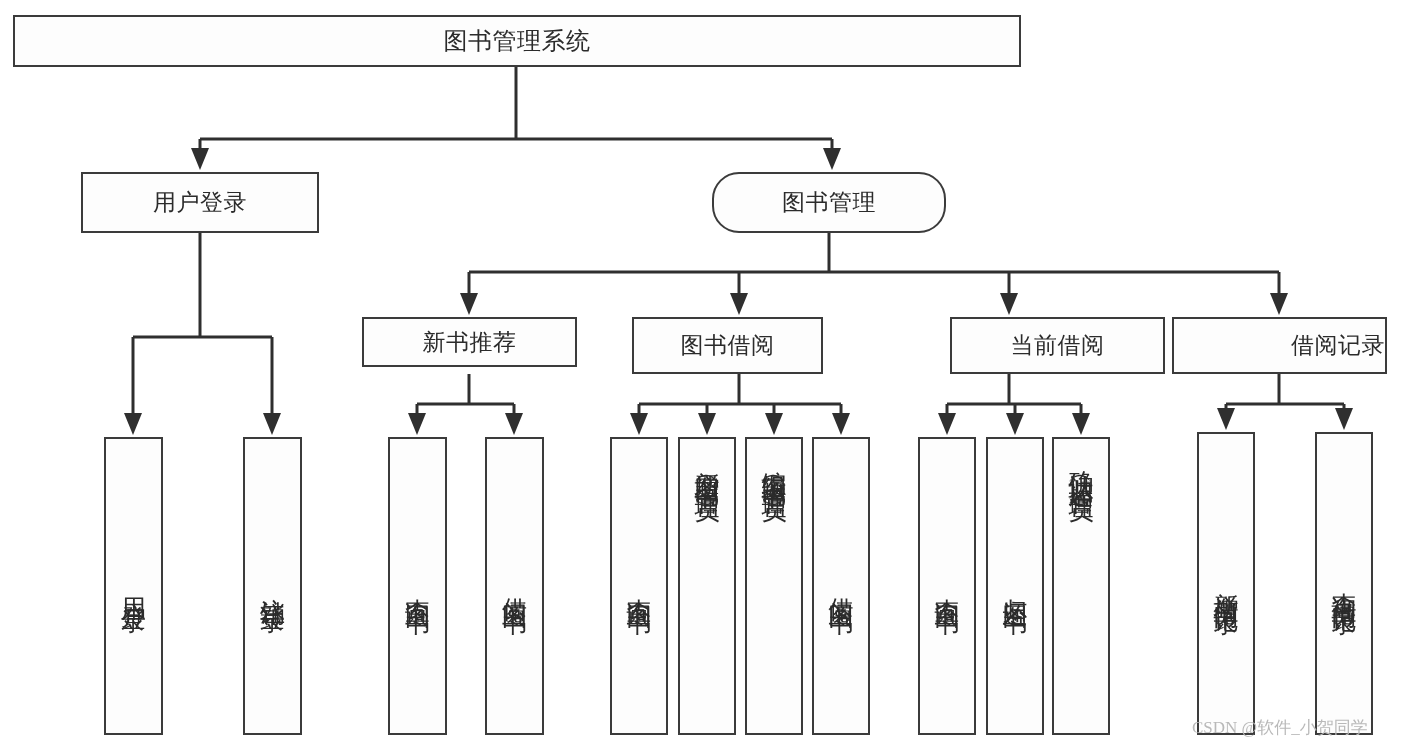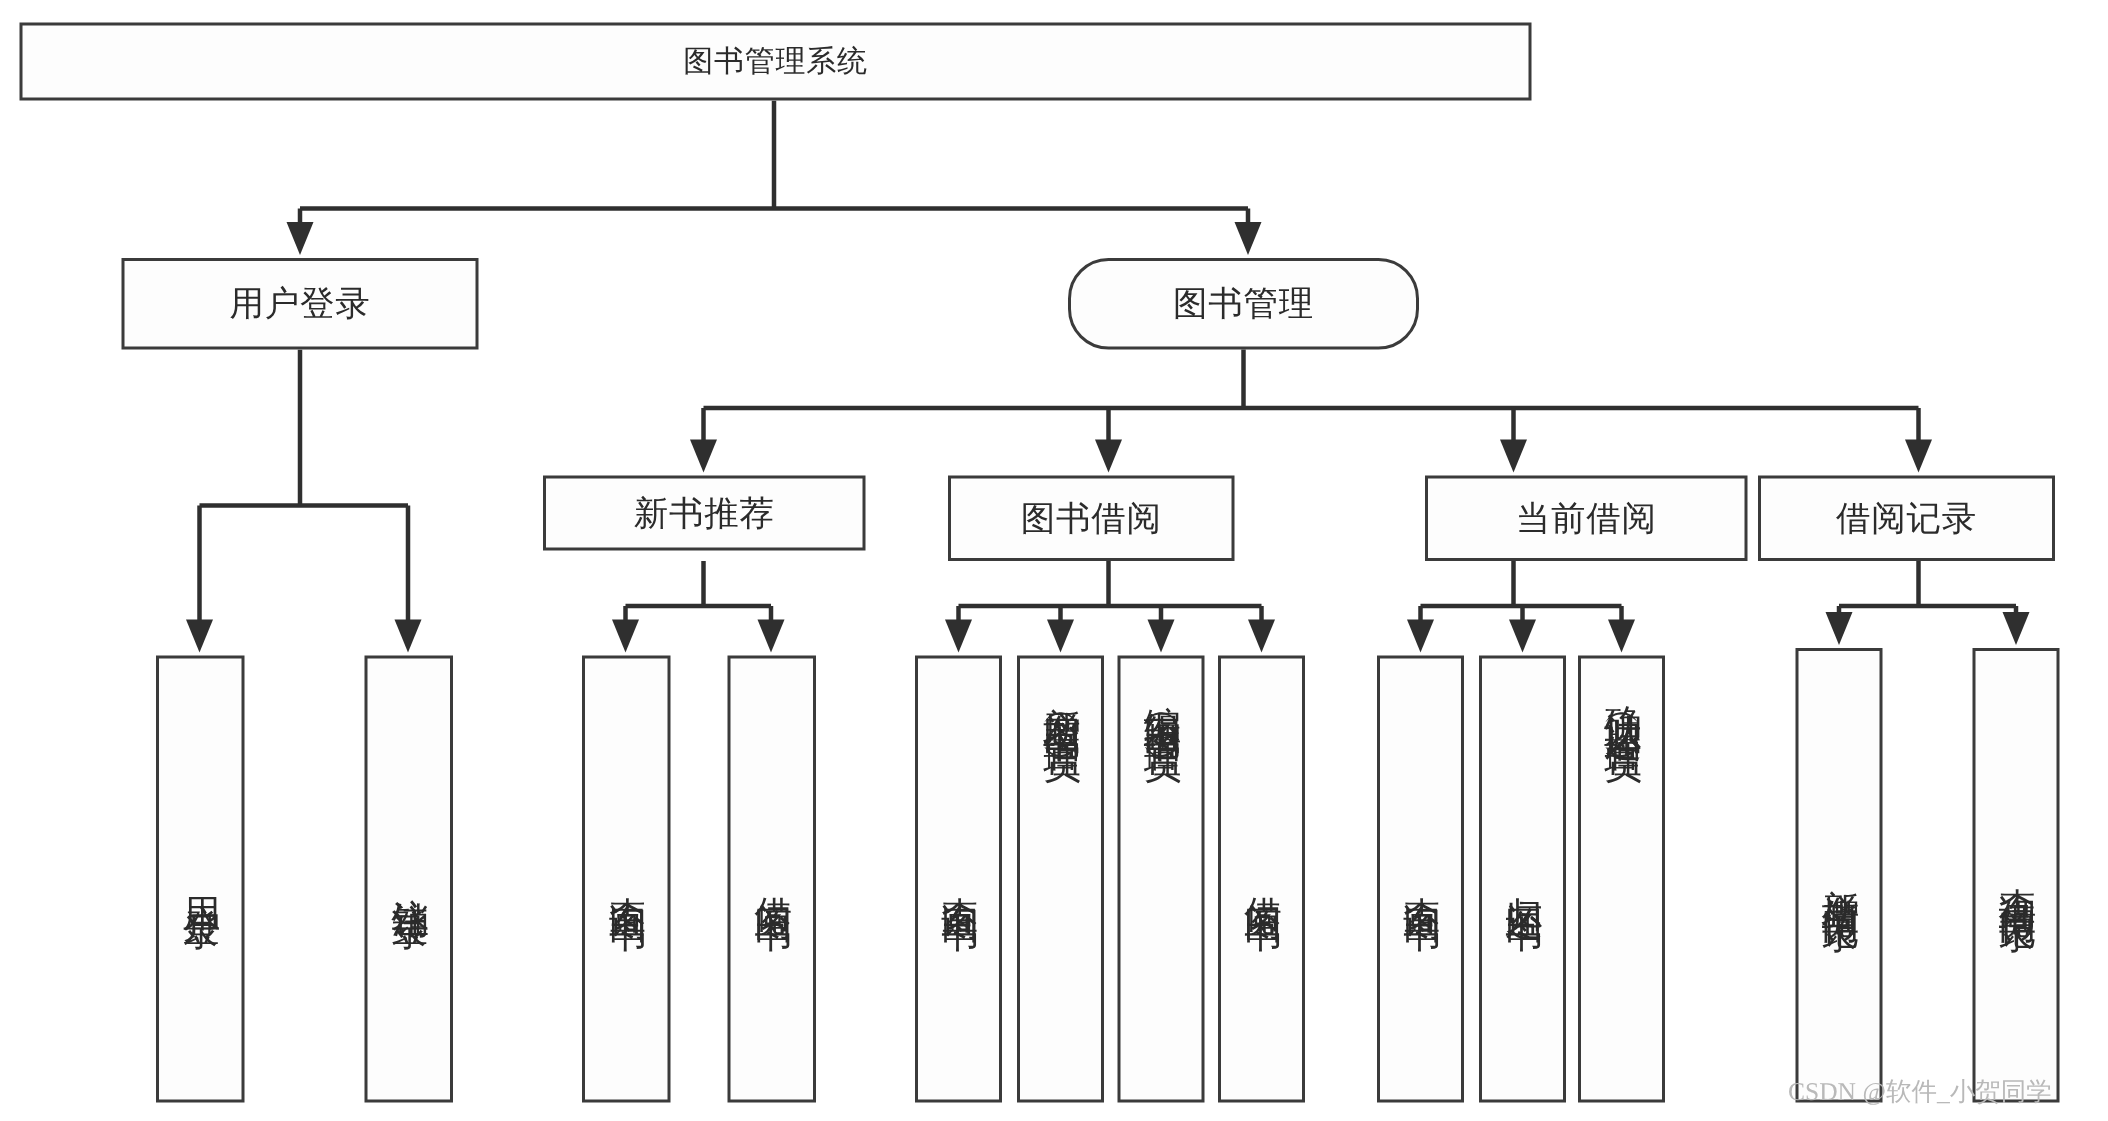--- a/index.html
+++ b/index.html
@@ -40,21 +40,21 @@
     line-height: 1.05;
     white-space: pre;
     text-align: center;
   }
   
   .node.horiz .label {
     font-size: 23px;
     letter-spacing: 0.5px;
   }
   .node.root .label {
-    font-size: 20px;
+    font-size: 24px;
   }
   
   .node.vert {
     align-items: flex-start;
     justify-content: center;
     padding-top: 12px;
   }
   .node.vert .label {
     writing-mode: vertical-rl;
     text-orientation: upright;
@@ -144,21 +144,21 @@
       </div>
       <div class="node horiz" style="left: 362px; top: 317px; width: 215px; height: 50px; border-color: rgb(59, 59, 59); background: rgb(253, 253, 253);">
         <span class="label">新书推荐</span>
       </div>
       <div class="node horiz" style="left: 632px; top: 317px; width: 191px; height: 57px; border-color: rgb(59, 59, 59); background: rgb(253, 253, 253);">
         <span class="label">图书借阅</span>
       </div>
       <div class="node horiz" style="left: 950px; top: 317px; width: 215px; height: 57px; border-color: rgb(59, 59, 59); background: rgb(253, 253, 253);">
         <span class="label">当前借阅</span>
       </div>
-      <div class="node horiz" style="left: 1172px; top: 317px; width: 198px; height: 57px; border-color: rgb(59, 59, 59); background: rgb(253, 253, 253);">
+      <div class="node horiz" style="left: 1172px; top: 317px; width: 215px; height: 57px; border-color: rgb(59, 59, 59); background: rgb(253, 253, 253); justify-content: flex-end;">
         <span class="label">借阅记录</span>
       </div>
       <div class="node vert centered" style="left: 104px; top: 437px; width: 59px; height: 298px; border-color: rgb(59, 59, 59); background: rgb(253, 253, 253);">
         <span class="label">用户登录</span>
       </div>
       <div class="node vert centered" style="left: 243px; top: 437px; width: 59px; height: 298px; border-color: rgb(59, 59, 59); background: rgb(253, 253, 253);">
         <span class="label">注销登录</span>
       </div>
       <div class="node vert centered" style="left: 388px; top: 437px; width: 59px; height: 298px; border-color: rgb(59, 59, 59); background: rgb(253, 253, 253);">
         <span class="label">查询图书</span>

